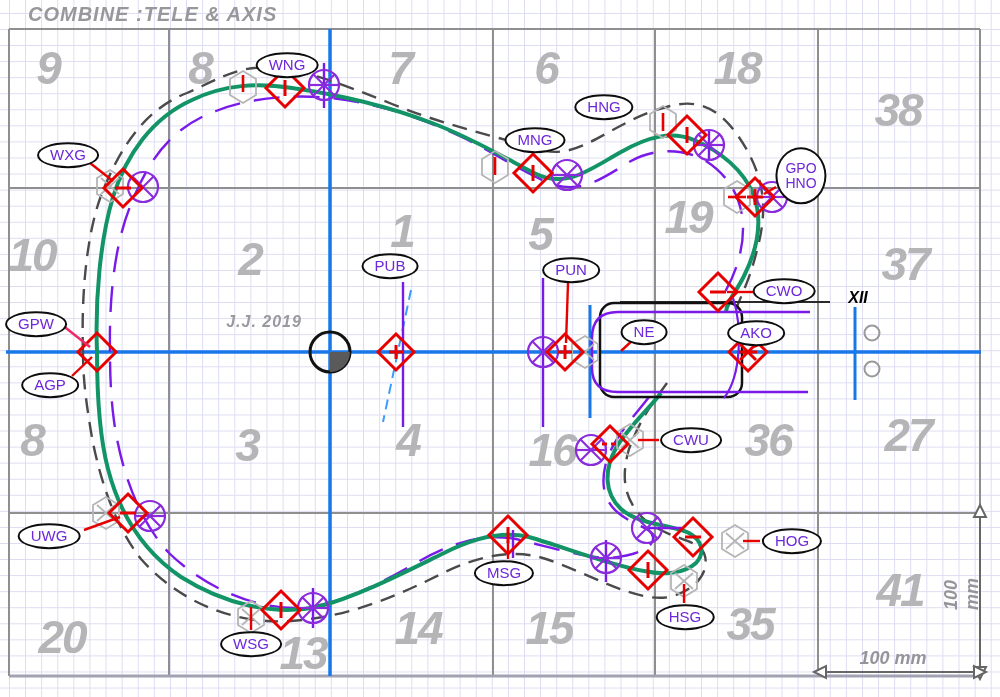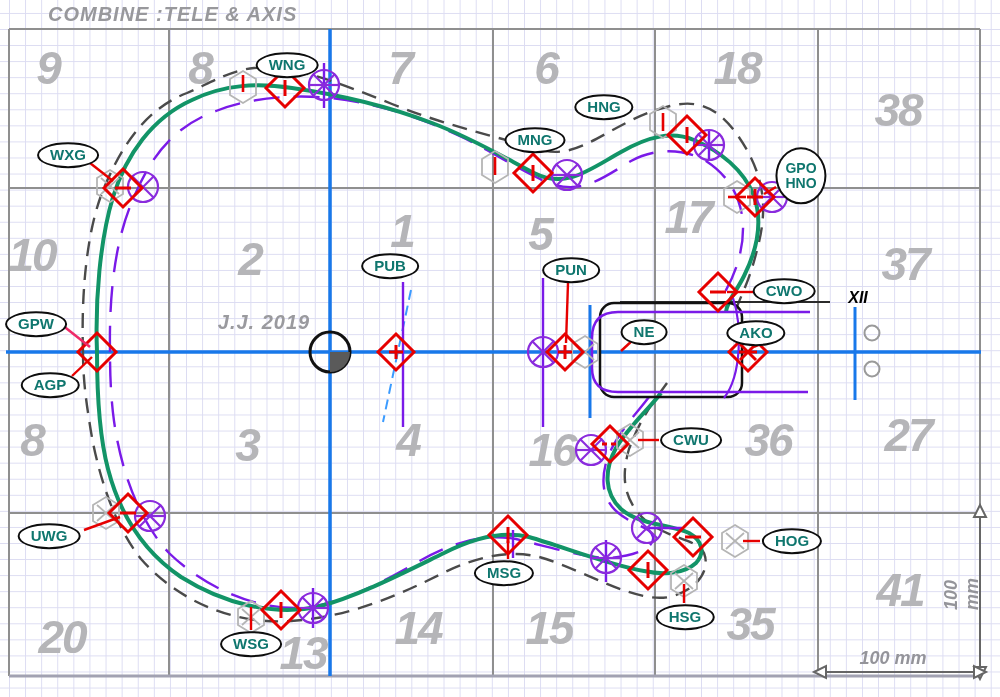--- a/index.html
+++ b/index.html
@@ -14,31 +14,31 @@
   }
   svg{position:absolute;left:0;top:0;z-index:3;}
   .num{
     position:absolute;z-index:1;transform:translate(-50%,-50%);
     color:#b5b5b8;font-size:46px;font-weight:bold;font-style:italic;line-height:1;
     letter-spacing:-2px;
   }
   .tag{
     position:absolute;z-index:6;transform:translate(-50%,-50%);
     background:#fff;border:2px solid #0d0d0d;border-radius:50%;
-    padding:3px 11px;color:#0f766e;font-size:15px;font-weight:bold;line-height:1.05;
+    padding:3px 11px;color:#6d28d9;font-size:15px;font-weight:normal;line-height:1.05;
     white-space:nowrap;
   }
   .tag.two{padding:12px 8px;font-size:14px;}
   #title{
     position:absolute;left:28px;top:3px;z-index:5;color:#98989c;
-    font-size:20px;font-weight:bold;font-style:italic;letter-spacing:1px;margin-left:20px;
+    font-size:20px;font-weight:bold;font-style:italic;letter-spacing:1px;
   }
   #signature{
     position:absolute;left:264px;top:322px;z-index:2;transform:translate(-50%,-50%);
-    color:#9a9a9e;font-size:20px;font-weight:bold;font-style:italic;letter-spacing:1px;
+    color:#9a9a9e;font-size:16px;font-weight:bold;font-style:italic;letter-spacing:1px;
   }
   #fretxii{
     position:absolute;left:858px;top:298px;z-index:5;transform:translate(-50%,-50%);
     color:#000;font-size:16px;font-weight:bold;font-style:italic;
   }
   .dim{
     position:absolute;z-index:5;color:#94949a;font-size:18px;font-weight:bold;font-style:italic;
   }
   #dimh{left:893px;top:658px;transform:translate(-50%,-50%);}
   #dimv{left:962px;top:591px;transform:translate(-50%,-50%) rotate(-90deg);}
@@ -51,21 +51,21 @@
   <div class="num" style="left:48px;top:68px">9</div>
   <div class="num" style="left:200px;top:68px">8</div>
   <div class="num" style="left:400px;top:68px">7</div>
   <div class="num" style="left:546px;top:68px">6</div>
   <div class="num" style="left:737px;top:68px">18</div>
   <div class="num" style="left:898px;top:110px">38</div>
   <div class="num" style="left:32px;top:255px">10</div>
   <div class="num" style="left:250px;top:259px">2</div>
   <div class="num" style="left:402px;top:231px">1</div>
   <div class="num" style="left:540px;top:234px">5</div>
-  <div class="num" style="left:688px;top:217px">17</div>
+  <div class="num" style="left:688px;top:217px">19</div>
   <div class="num" style="left:905px;top:264px">37</div>
   <div class="num" style="left:32px;top:440px">8</div>
   <div class="num" style="left:247px;top:445px">3</div>
   <div class="num" style="left:408px;top:440px">4</div>
   <div class="num" style="left:552px;top:450px">16</div>
   <div class="num" style="left:768px;top:440px">36</div>
   <div class="num" style="left:908px;top:435px">27</div>
   <div class="num" style="left:62px;top:637px">20</div>
   <div class="num" style="left:303px;top:653px">13</div>
   <div class="num" style="left:418px;top:628px">14</div>

